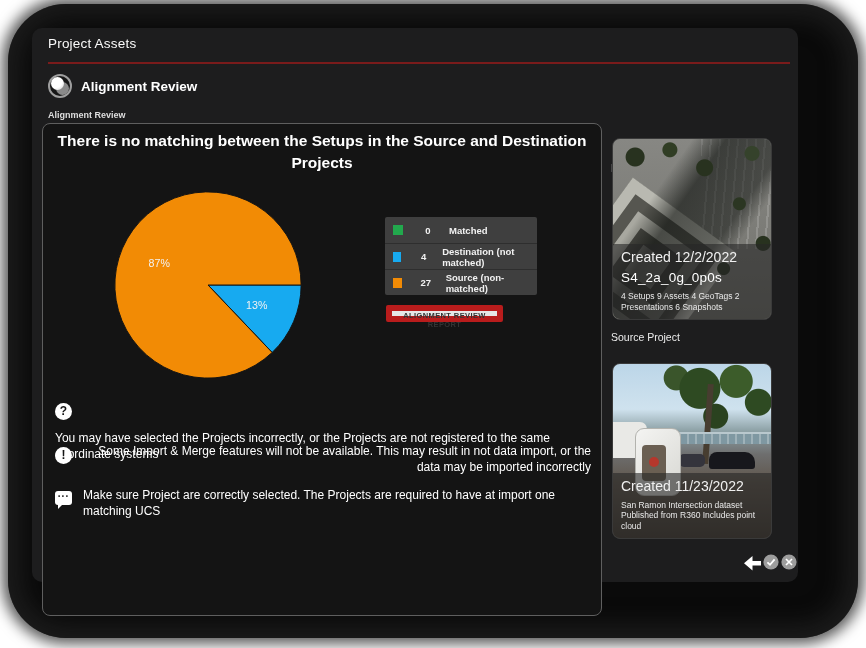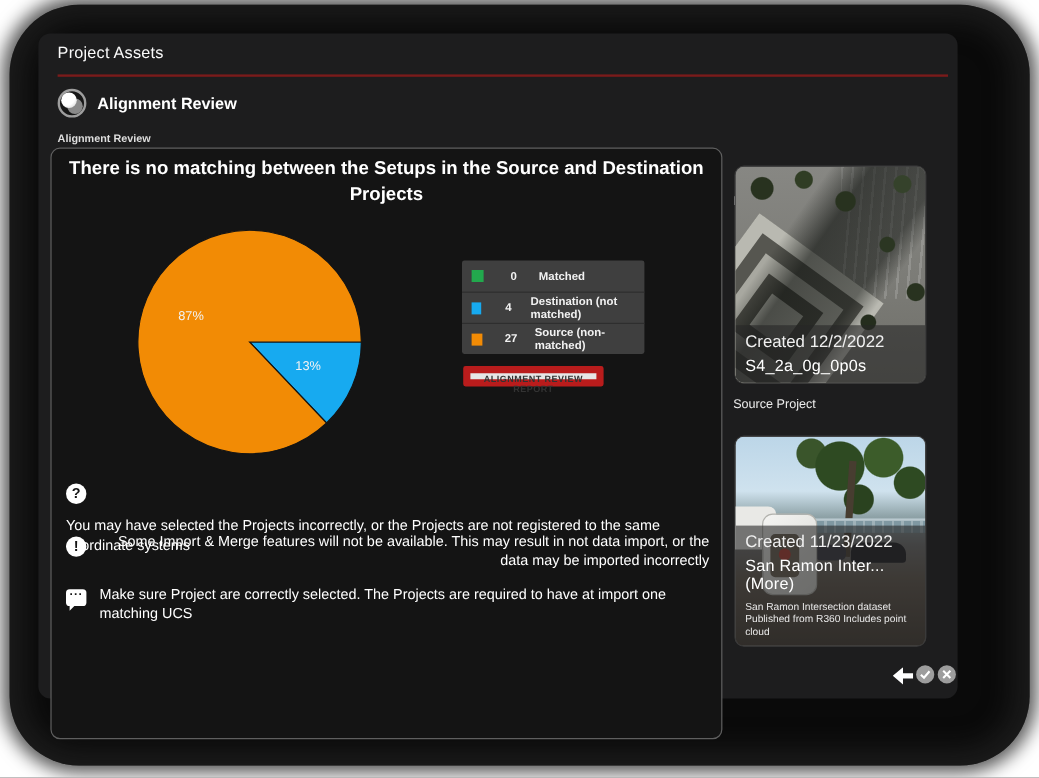--- a/index.html
+++ b/index.html
@@ -190,41 +190,41 @@
     <div class="card card-dest">
       <div class="photo photo-dest">
         <div class="d-stripes"></div>
         <div class="d-build"></div>
         <div class="d-shadow"></div>
         <div class="d-trees"></div>
       </div>
       <div class="overlay">
         <div class="created">Created 12/2/2022</div>
         <div class="proj-name">S4_2a_0g_0p0s</div>
+        <div class="proj-stats">4 Setups 9 Assets 4 GeoTags 2 Presentations 6 Snapshots</div>
       </div>
     </div>
 
     <div class="side-label lbl-src">Source Project</div>
     <div class="card card-src">
       <div class="photo photo-src">
         <div class="s-trees"></div>
         <div class="s-trunk"></div>
         <div class="s-awning"></div>
         <div class="s-van"></div>
         <div class="s-car1"></div>
         <div class="s-car2"></div>
         <div class="s-scanner">
           <div class="s-screen">
             <div class="s-dot"></div>
           </div>
         </div>
       </div>
       <div class="overlay">
         <div class="created">Created 11/23/2022</div>
-        <div class="proj-name">San Ramon Inter... (More)</div>
         <div class="proj-stats">San Ramon Intersection dataset Published from R360 Includes point cloud</div>
       </div>
     </div>
 
     <button class="foot-btn btn-back">
       <svg width="17" height="15" viewBox="0 0 17 15">
         <path d="M8.5 0 L0 7.2 L8.5 14.4 L8.5 9.4 L17 9.4 L17 5 L8.5 5 Z" fill="#ffffff"></path>
       </svg>
     </button>
     <button class="foot-btn btn-ok">

